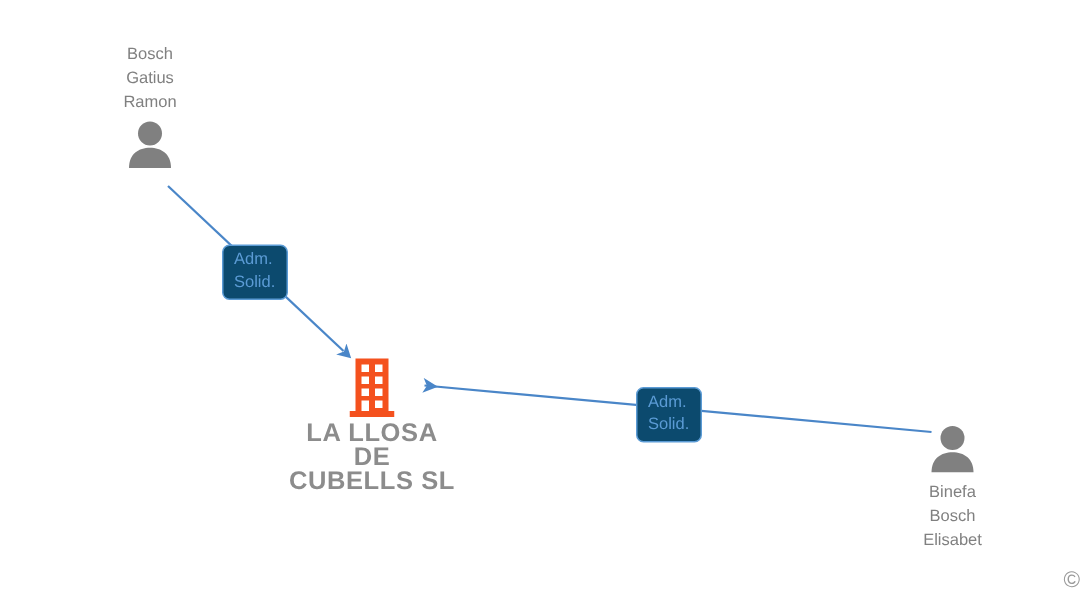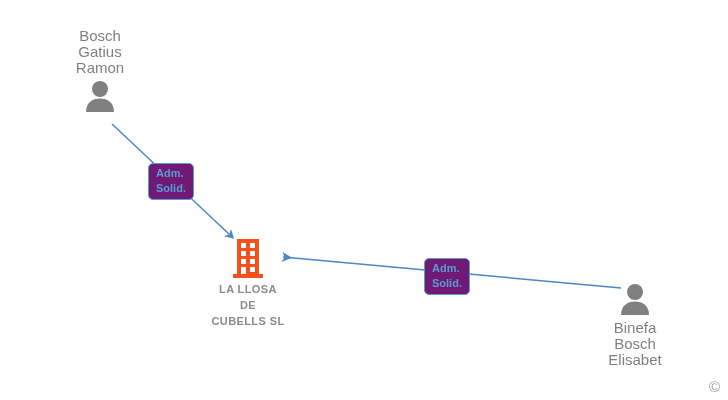--- a/index.html
+++ b/index.html
@@ -29,21 +29,21 @@
     width: 140px;
     text-align: center;
   }
   .person-node .person-icon {
     display: block;
     width: 34px;
     height: 32px;
     margin: 0 auto;
   }
   .person-label {
-    font-size: 15px;
+    font-size: 11px;
     line-height: 16px;
     color: #808080;
     white-space: pre-line;
   }
   #person-left {
     left: 30px;
     top: 28px;
   }
   #person-left .person-label {
     margin-bottom: 4px;
@@ -65,42 +65,41 @@
     text-align: center;
   }
   #company-node .company-icon {
     display: block;
     width: 30px;
     height: 40px;
     margin: 0 auto;
   }
   #company-label {
     margin-top: 3px;
-    font-size: 11px;
+    font-size: 17px;
     font-weight: bold;
     line-height: 16px;
     color: #8c8c8c;
     letter-spacing: 0.4px;
     white-space: pre-line;
   }
 
   
   .edge-label {
     position: absolute;
     box-sizing: border-box;
     border: 1.4px solid #5b9bd5;
     border-radius: 5px;
-    background: #701a75;
+    background: #0c4a6e;
     color: #5b9bd5;
     font-size: 11px;
     line-height: 15px;
     padding: 2px 7px 3px 7px;
     white-space: pre-line;
     text-align: left;
-    font-weight: bold;
   }
   #edge-label-left {
     left: 148px;
     top: 163px;
   }
   #edge-label-right {
     left: 424px;
     top: 258px;
   }
 

